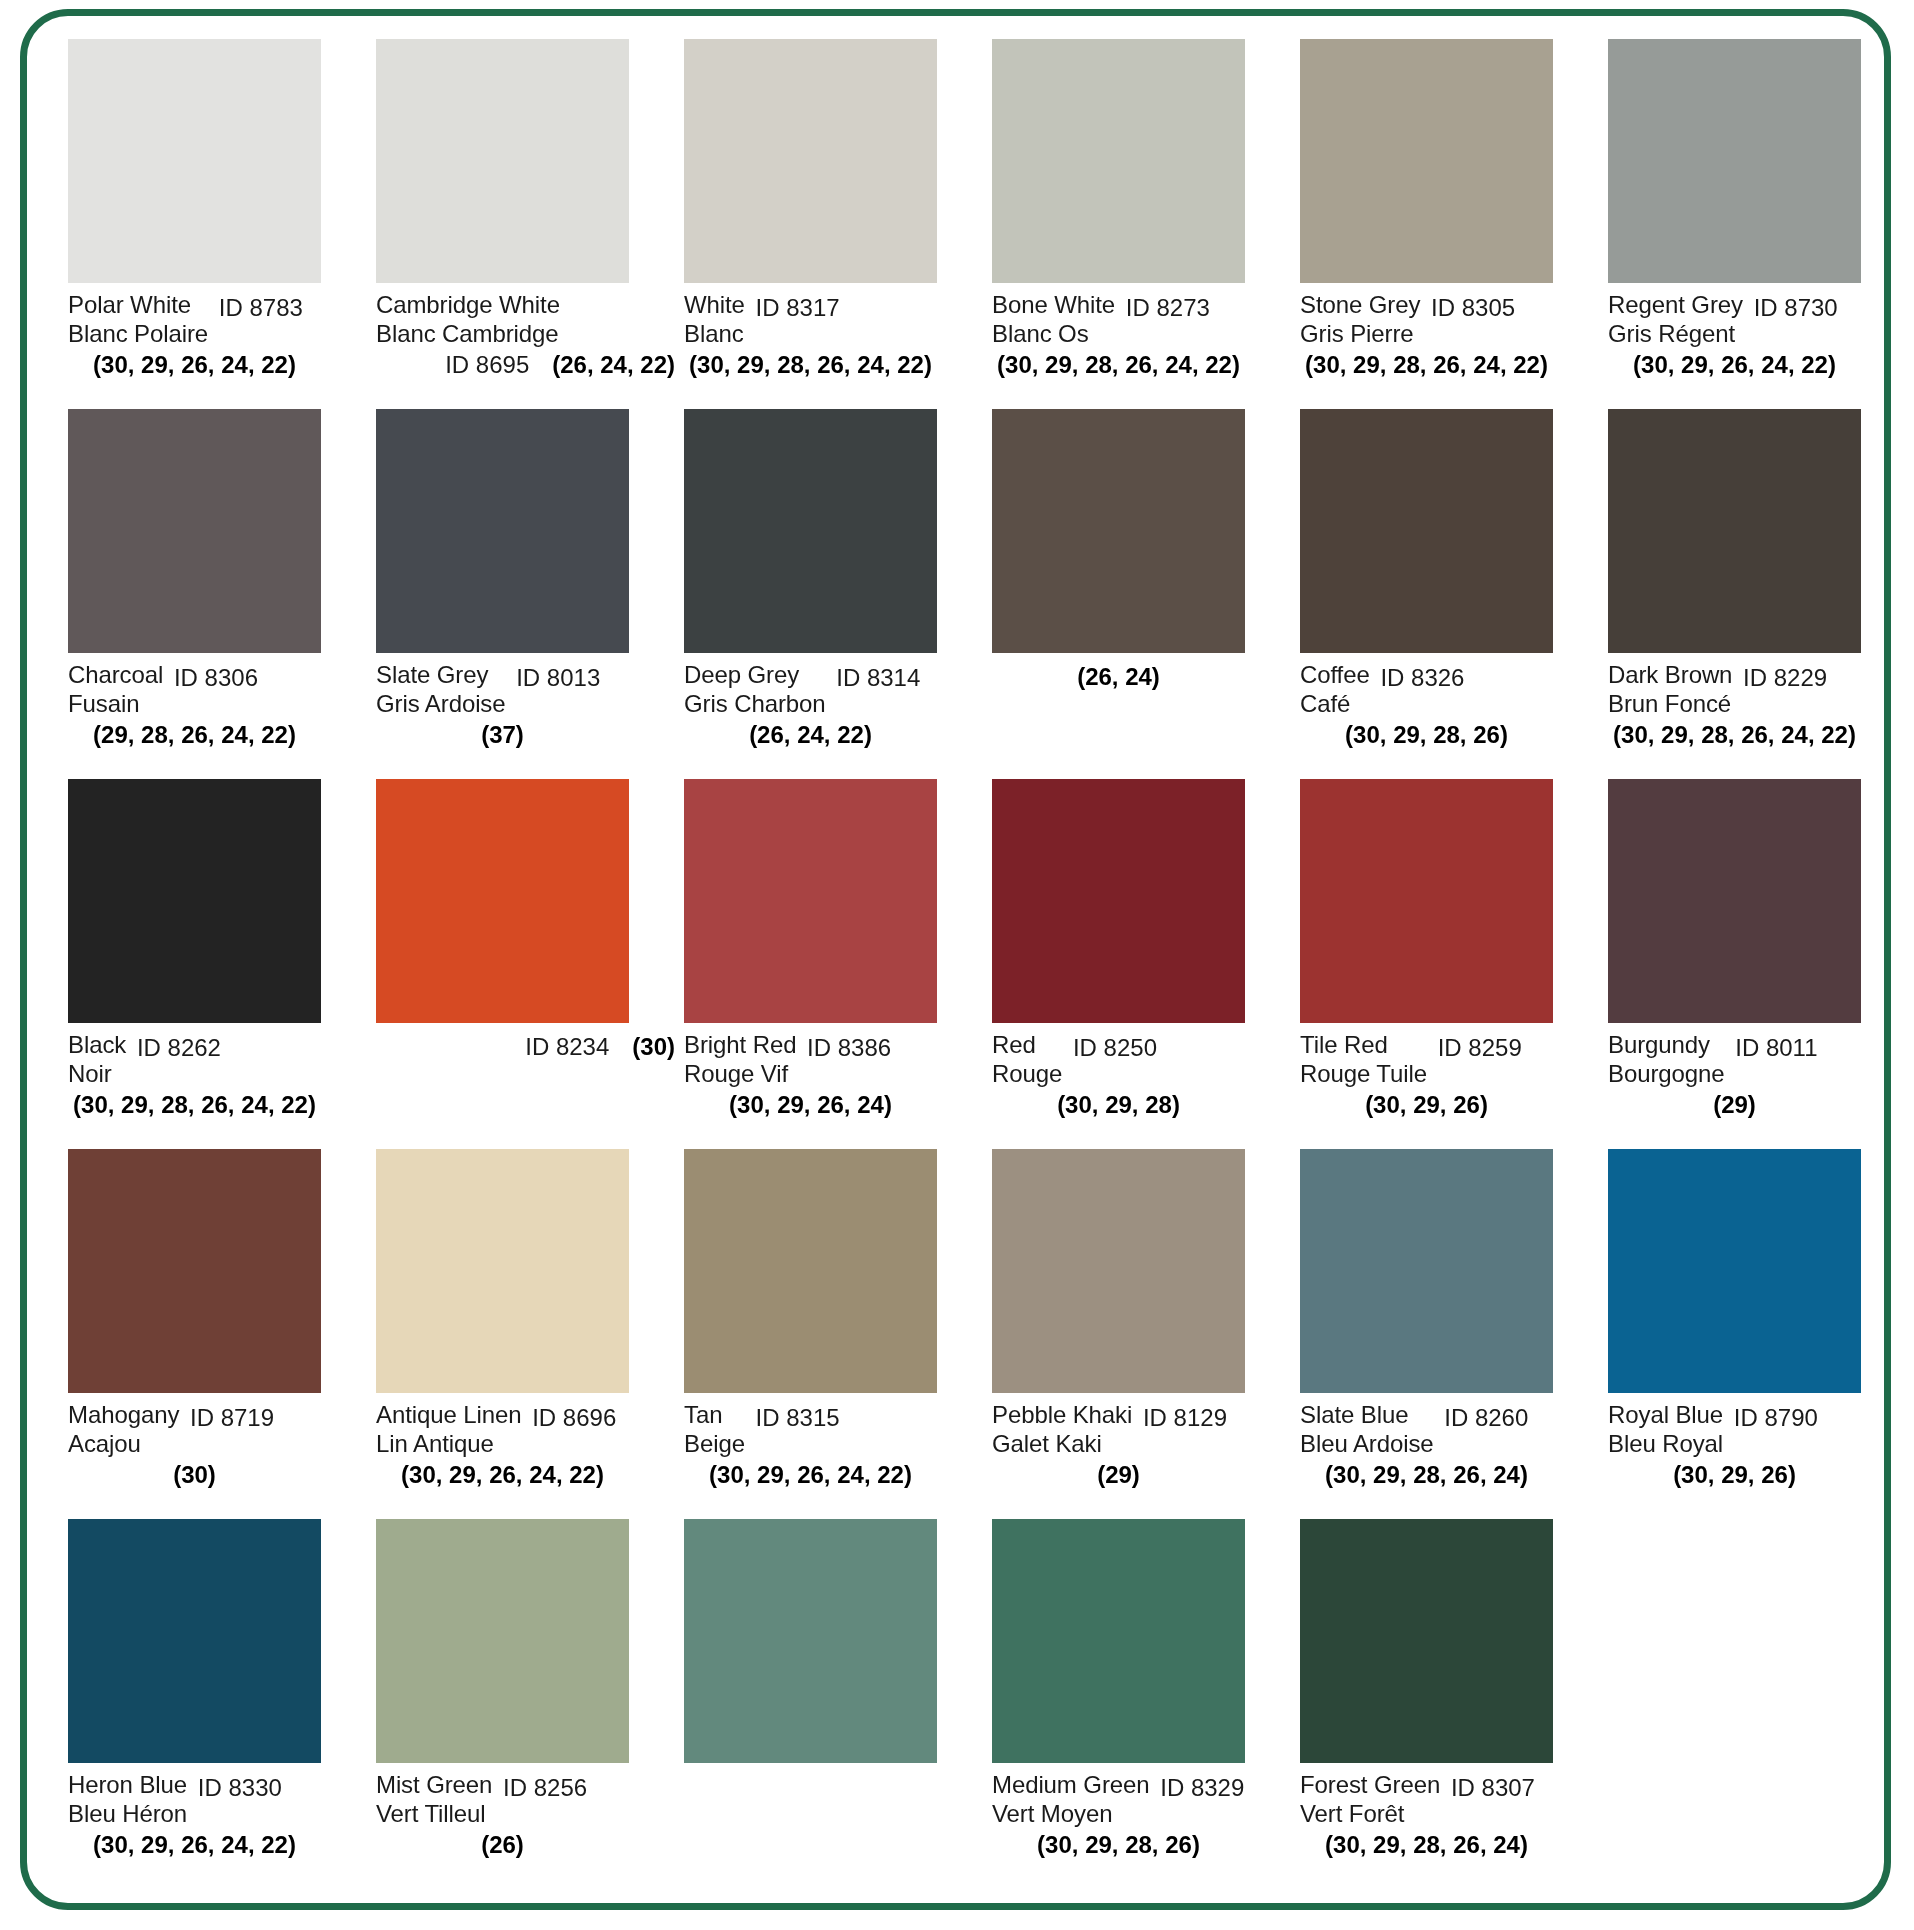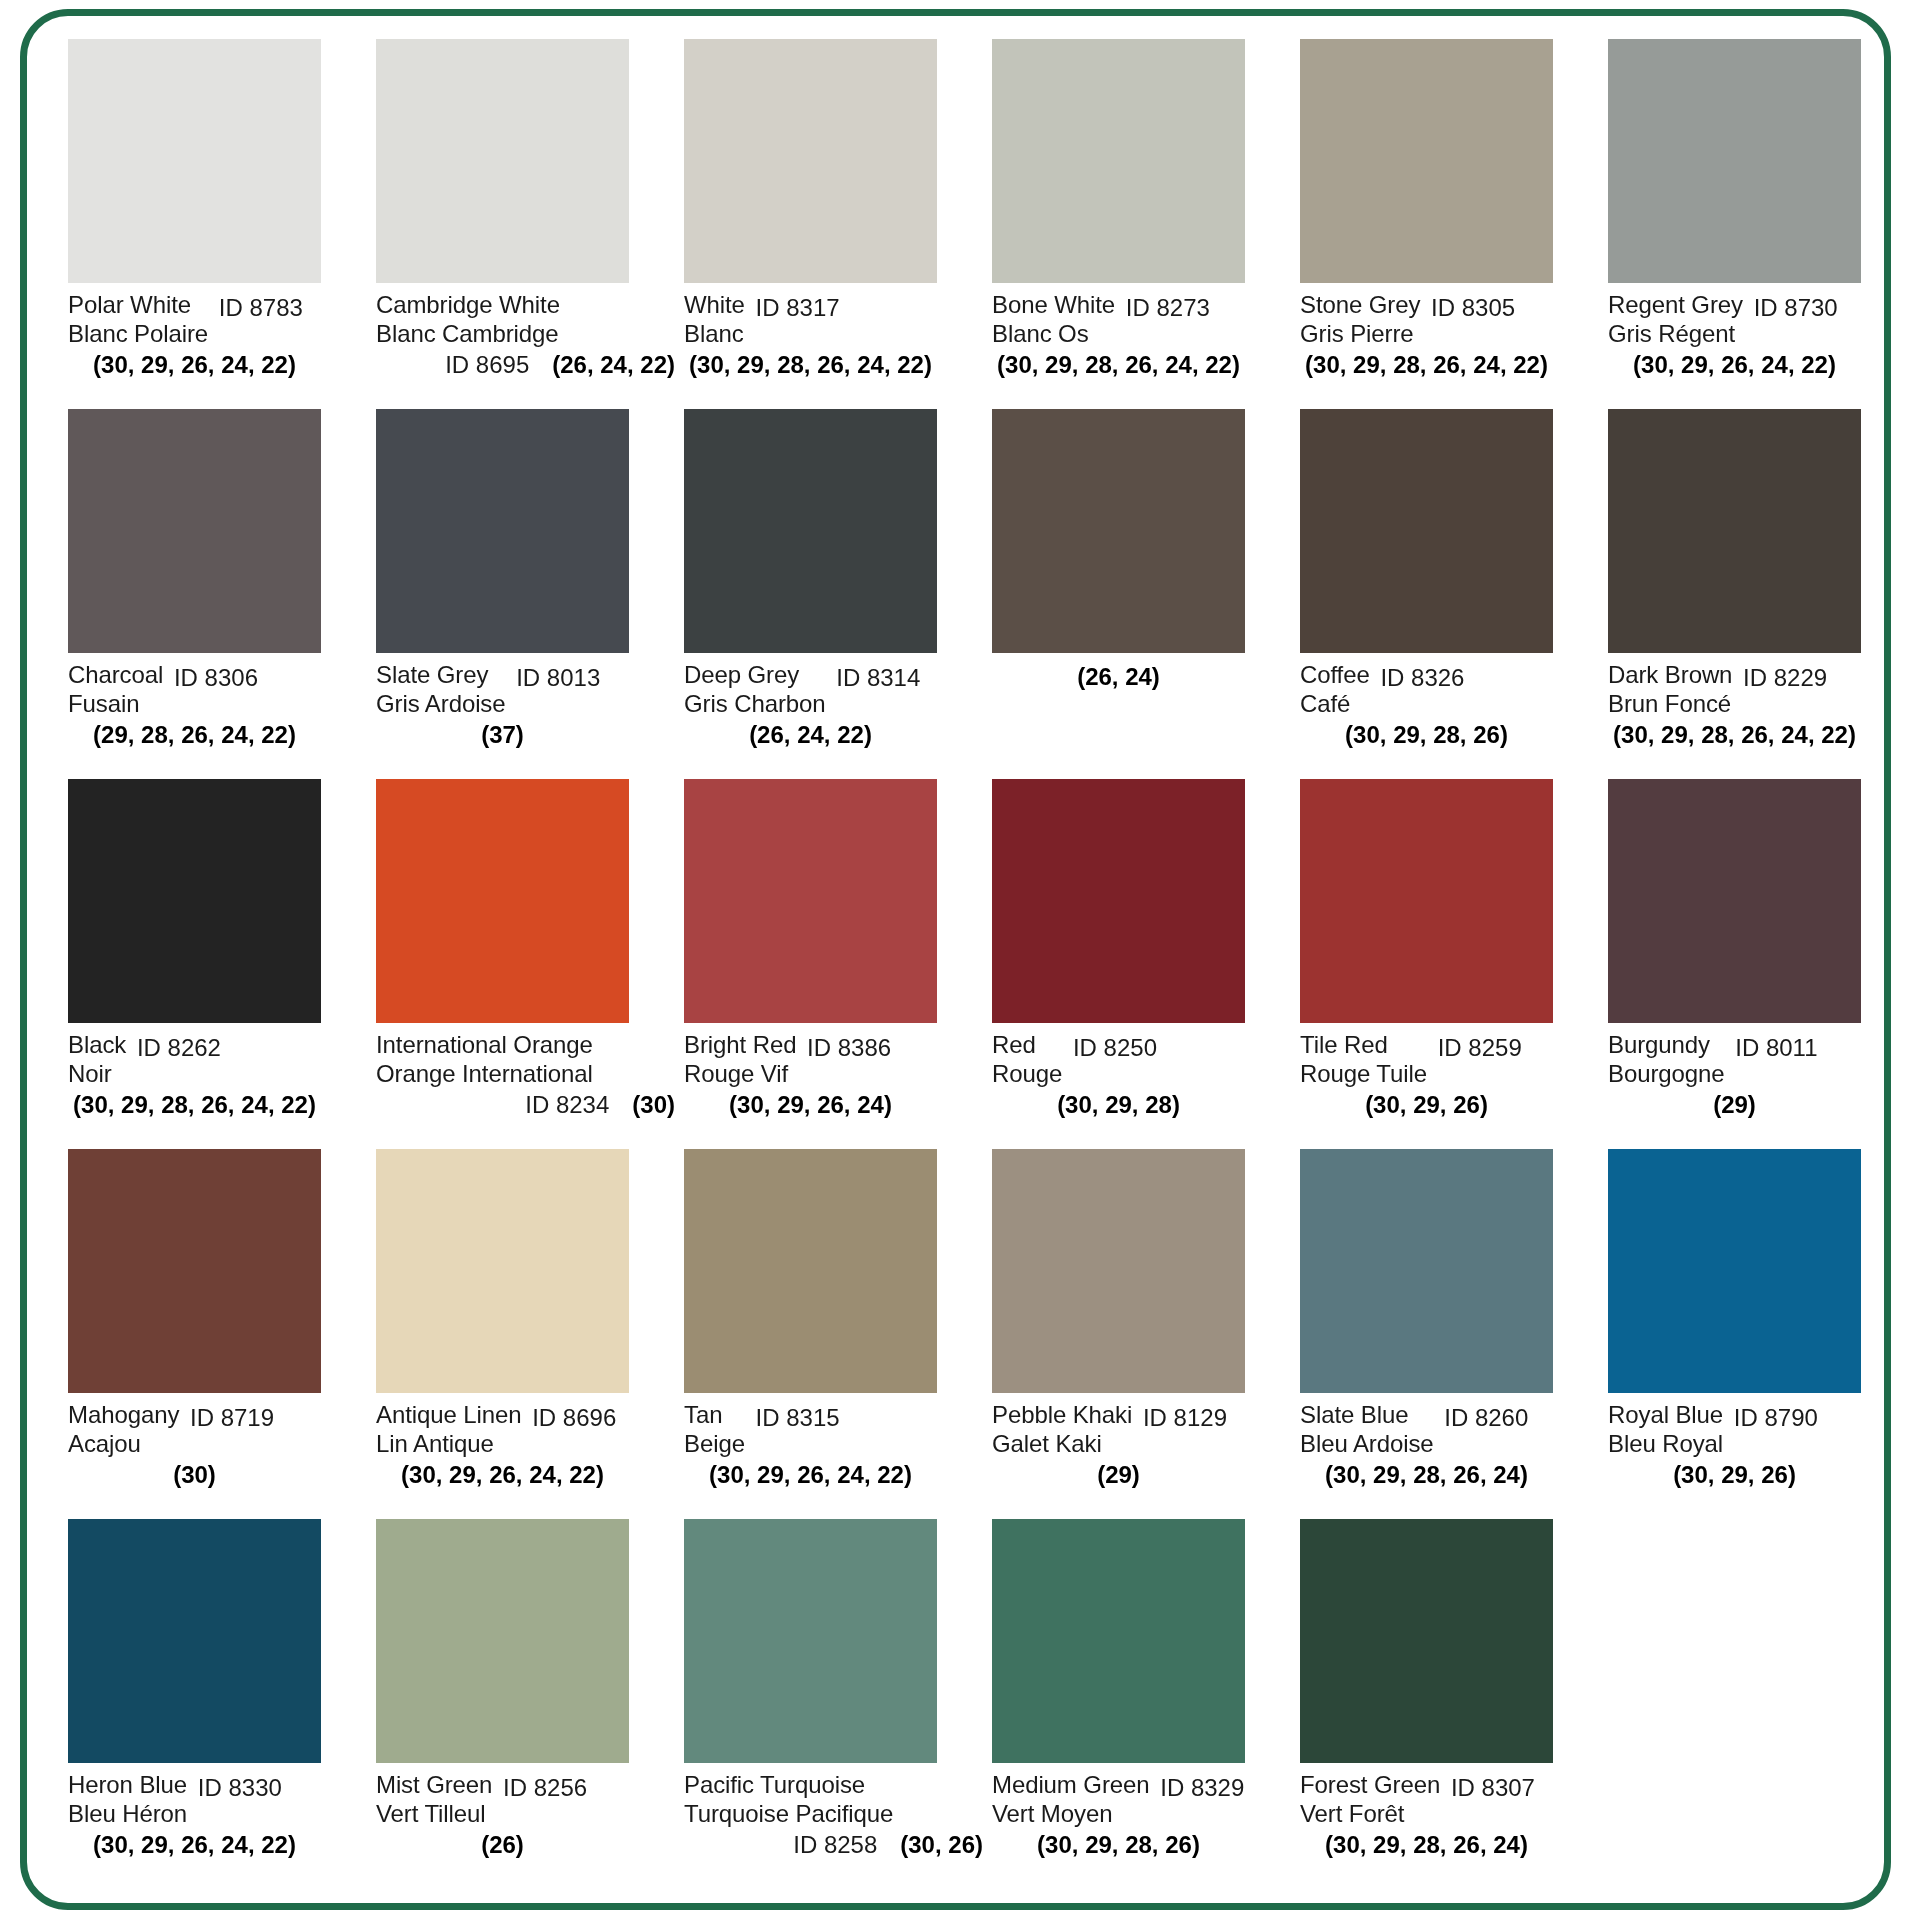--- a/index.html
+++ b/index.html
@@ -302,26 +302,20 @@
             <span class="id-holder">ID 8262</span>
           </div>
           <div class="gauge-row">
             <span class="gauges">(30, 29, 28, 26, 24, 22)</span>
           </div>
         </div>
       </div>
       <div class="swatch-cell">
         <div class="swatch-chip" style="background: rgb(214, 74, 35);"></div>
         <div class="swatch-labels id-below">
-          <div class="name-row">
-            <div class="name-stack">
-              <span class="swatch-name-en">International Orange</span>
-              <span class="swatch-name-fr">Orange International</span>
-            </div>
-          </div>
           <div class="gauge-row">
             <span class="id-inline">ID 8234</span>
             <span class="gauges">(30)</span>
           </div>
         </div>
       </div>
       <div class="swatch-cell">
         <div class="swatch-chip" style="background: rgb(168, 67, 67);"></div>
         <div class="swatch-labels">
           <div class="name-row">
@@ -496,32 +490,20 @@
             </div>
             <span class="id-holder">ID 8256</span>
           </div>
           <div class="gauge-row">
             <span class="gauges">(26)</span>
           </div>
         </div>
       </div>
       <div class="swatch-cell">
         <div class="swatch-chip" style="background: rgb(98, 137, 125);"></div>
-        <div class="swatch-labels id-below">
-          <div class="name-row">
-            <div class="name-stack">
-              <span class="swatch-name-en">Pacific Turquoise</span>
-              <span class="swatch-name-fr">Turquoise Pacifique</span>
-            </div>
-          </div>
-          <div class="gauge-row">
-            <span class="id-inline">ID 8258</span>
-            <span class="gauges">(30, 26)</span>
-          </div>
-        </div>
       </div>
       <div class="swatch-cell">
         <div class="swatch-chip" style="background: rgb(63, 114, 96);"></div>
         <div class="swatch-labels">
           <div class="name-row">
             <div class="name-stack">
               <span class="swatch-name-en">Medium Green</span>
               <span class="swatch-name-fr">Vert Moyen</span>
             </div>
             <span class="id-holder">ID 8329</span>

